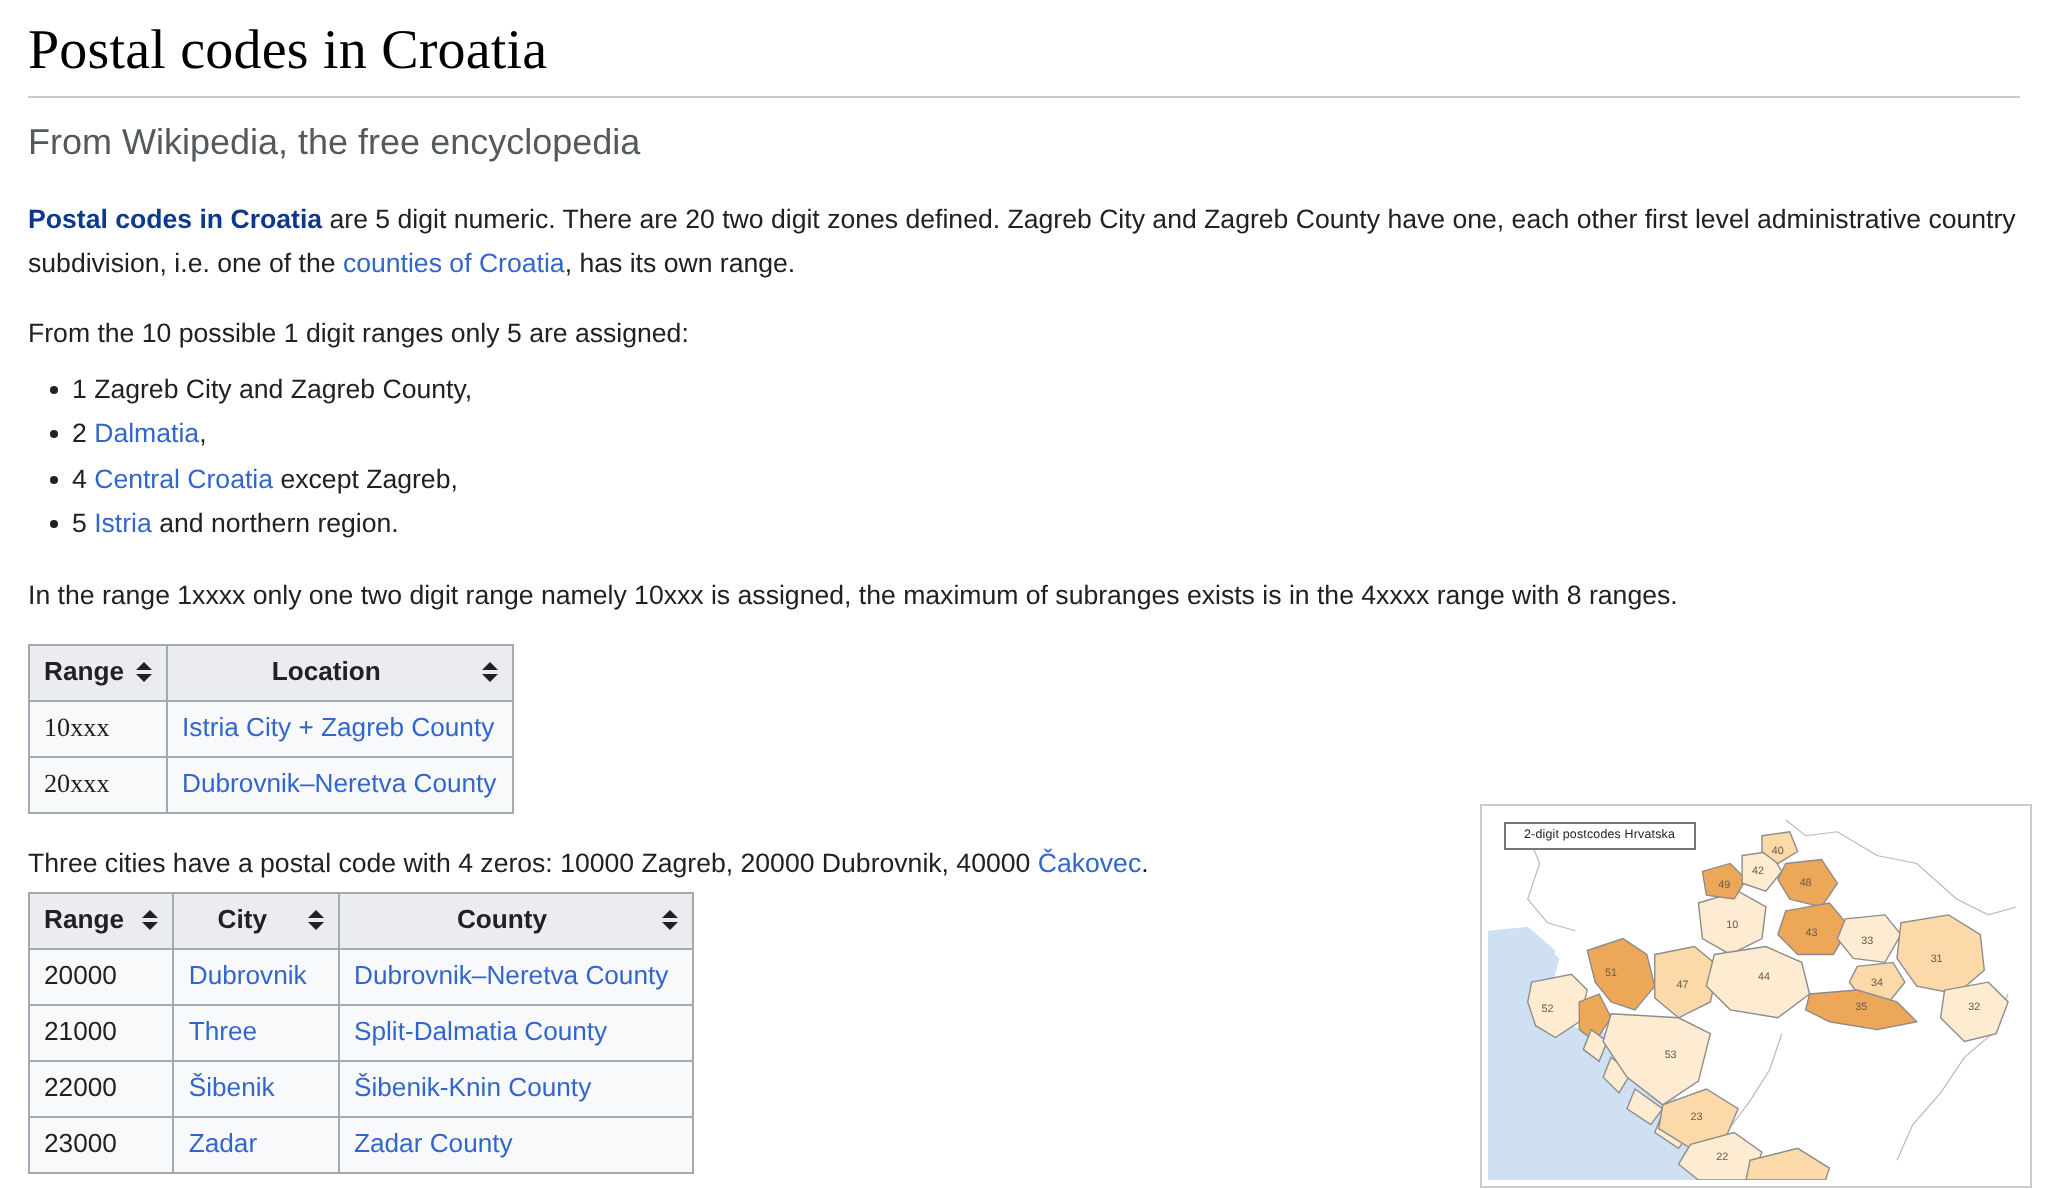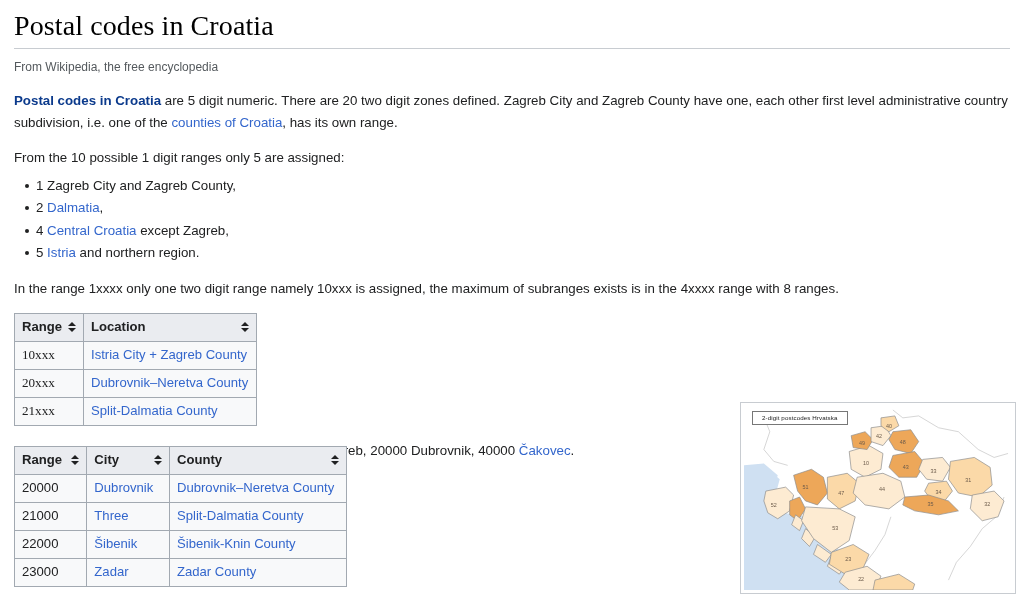--- a/index.html
+++ b/index.html
@@ -28,21 +28,21 @@
     font-size: 28px;
     font-weight: normal;
     line-height: 1.25;
     color: #000000;
     margin: 8px 0 0 0;
     padding: 0 0 5px 0;
     border-bottom: 1px solid #c8ccd1;
     letter-spacing: 0.1px;
   }
   .siteSub {
-    font-size: 12px;
+    font-size: 18px;
     color: #54595d;
     margin: 9px 0 0 0;
     line-height: 1.5;
   }
   
   p.bodytext {
     font-size: 13.3px;
     line-height: 1.62;
     margin: 14px 0 0 0;
     color: #202122;
@@ -92,21 +92,21 @@
   table.wikitable th,
   table.wikitable td {
     border: 1px solid #a2a9b1;
     padding: 4px 8px 4px 7px;
     line-height: 1.45;
     vertical-align: middle;
   }
   table.wikitable th {
     background: #eaecf0;
     font-weight: bold;
-    text-align: left;
+    text-align: center;
     white-space: nowrap;
     padding-right: 21px;
     position: relative;
   }
   table.wikitable td {
     background: #f8f9fa;
     text-align: left;
     white-space: nowrap;
   }
   table.wikitable td.cellnum {
@@ -241,24 +241,20 @@
       </tr>
     </thead>
     <tbody>
       <tr>
         <td class="cellnum c-range">10xxx</td>
         <td><a class="wlink" href="#">Istria City + Zagreb County</a></td>
       </tr>
       <tr>
         <td class="cellnum c-range">20xxx</td>
         <td><a class="wlink" href="#">Dubrovnik–Neretva County</a></td>
-      </tr>
-      <tr>
-        <td class="cellnum c-range">21xxx</td>
-        <td><a class="wlink" href="#">Split-Dalmatia County</a></td>
       </tr>
     </tbody>
   </table>
 
   <p class="bodytext"><span>Three cities have a postal code with 4 zeros: 10000 Zagreb, 20000 Dubrovnik, 40000 </span><a class="wlink" href="#">Čakovec</a><span>.</span></p>
 
   <div class="table2wrap">
     <table class="wikitable" id="table-cities">
       <thead>
         <tr>

